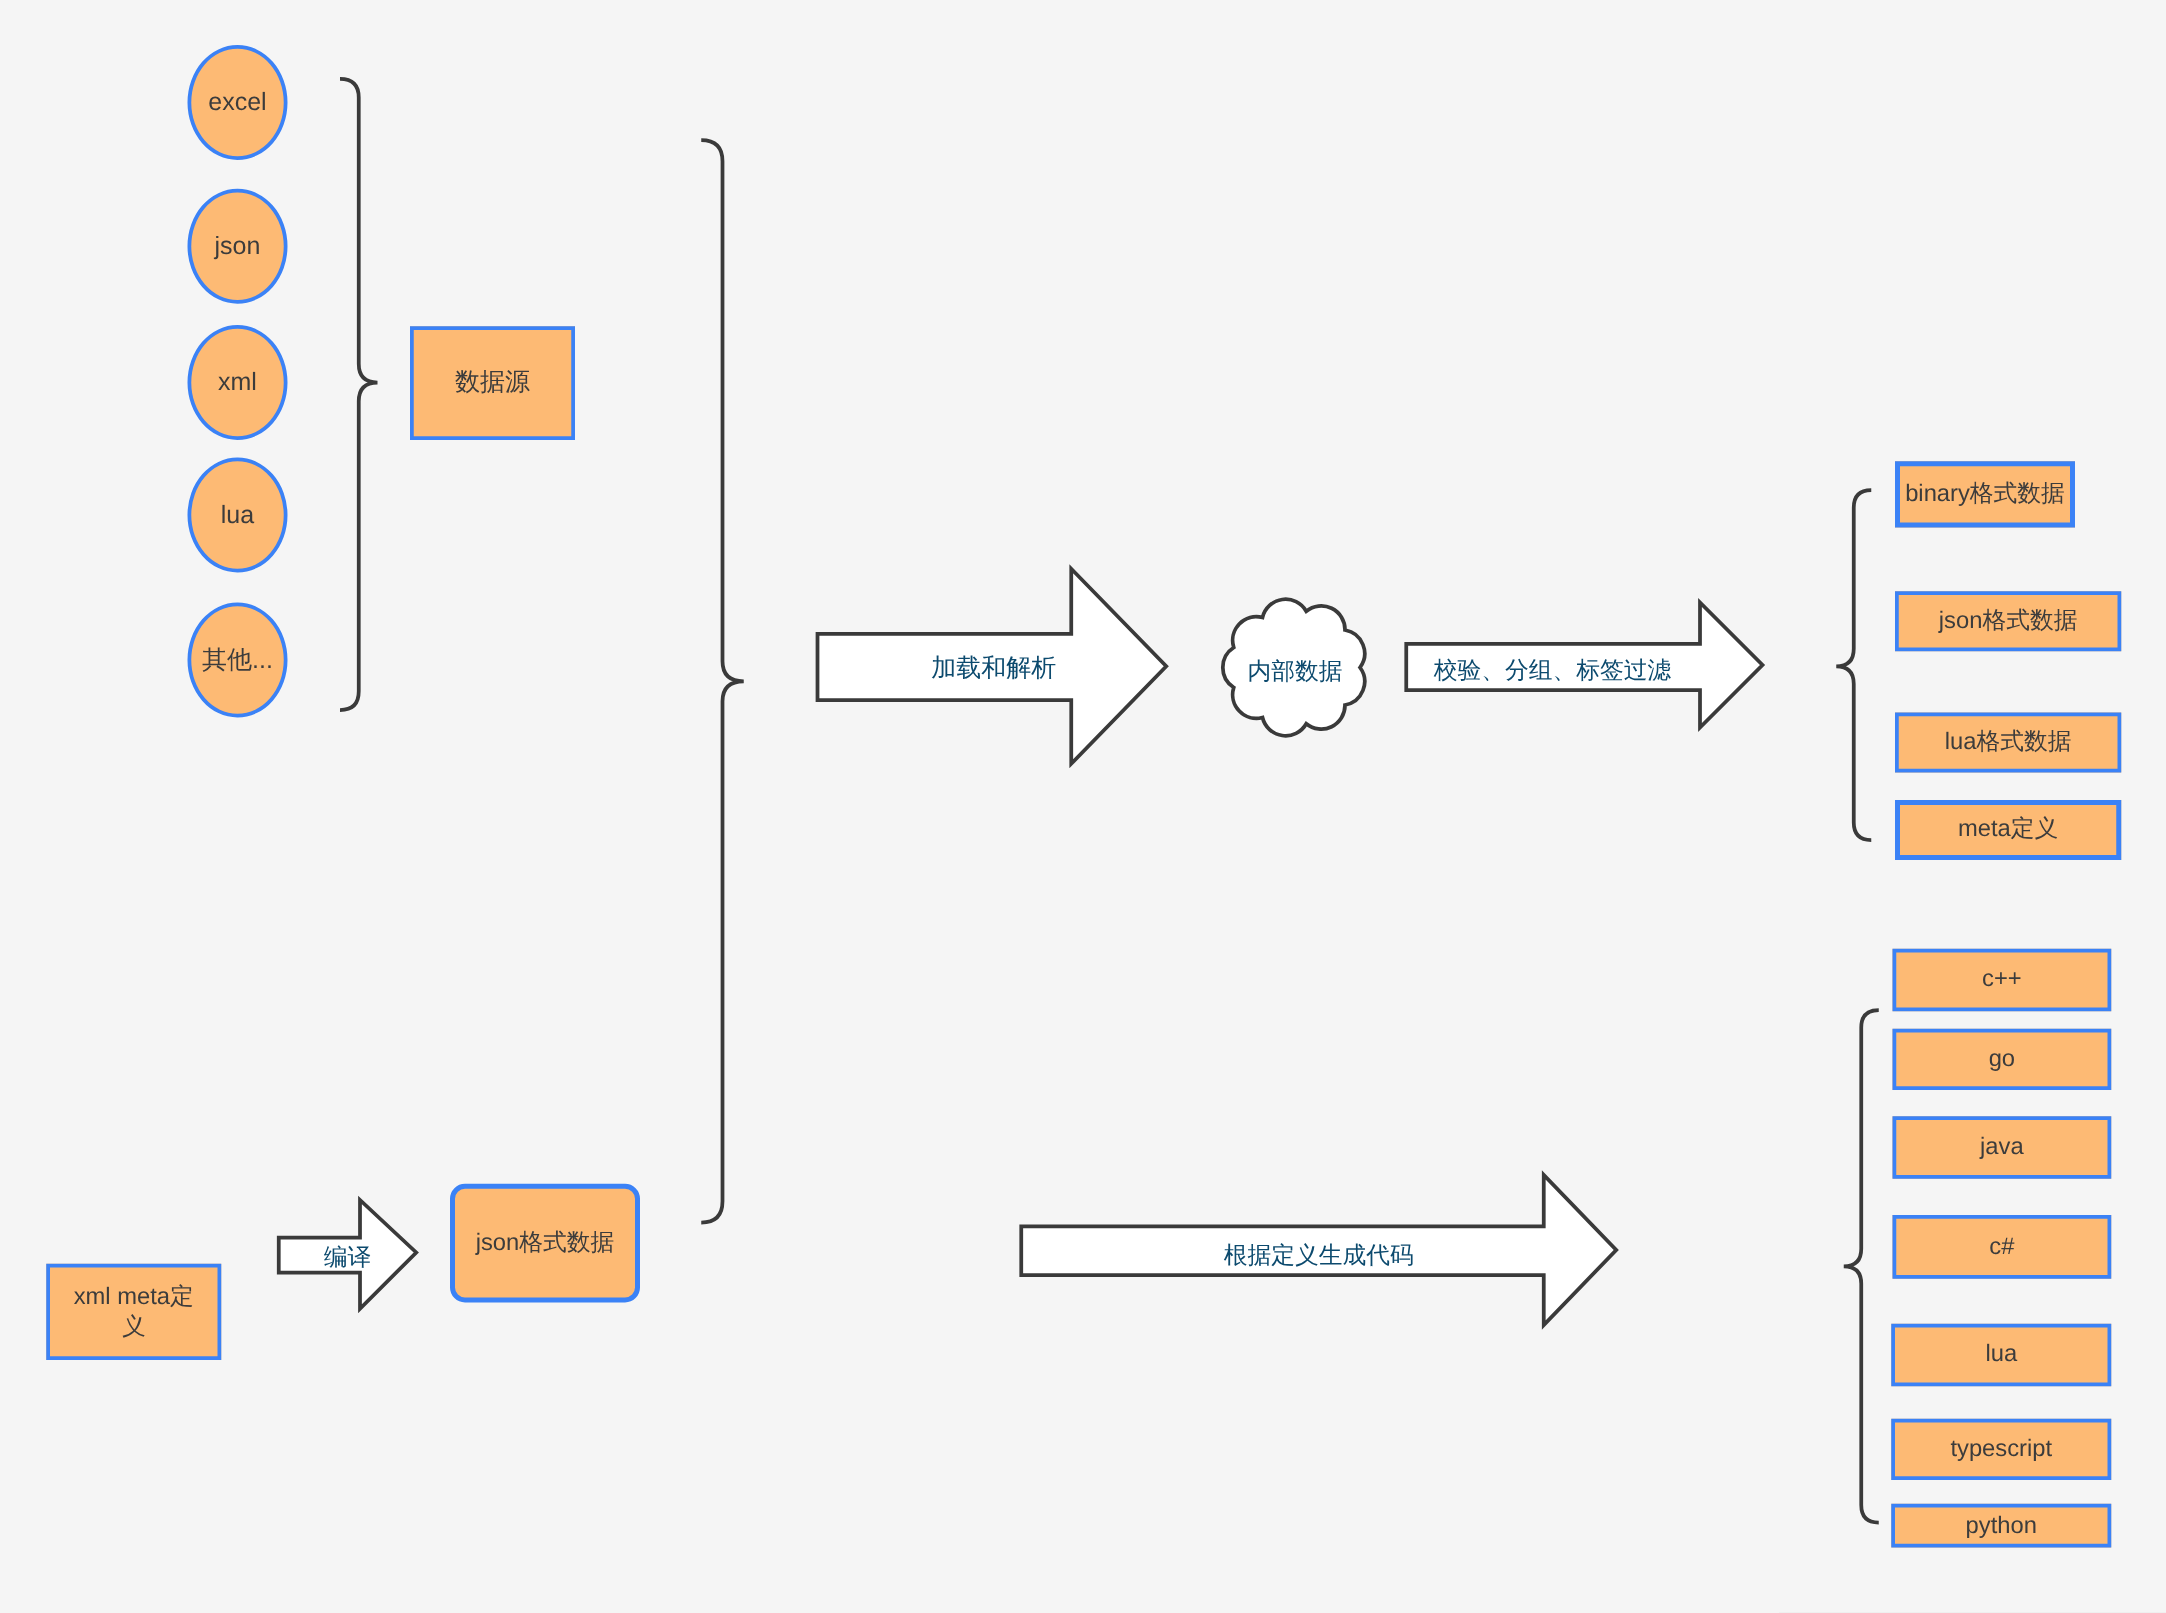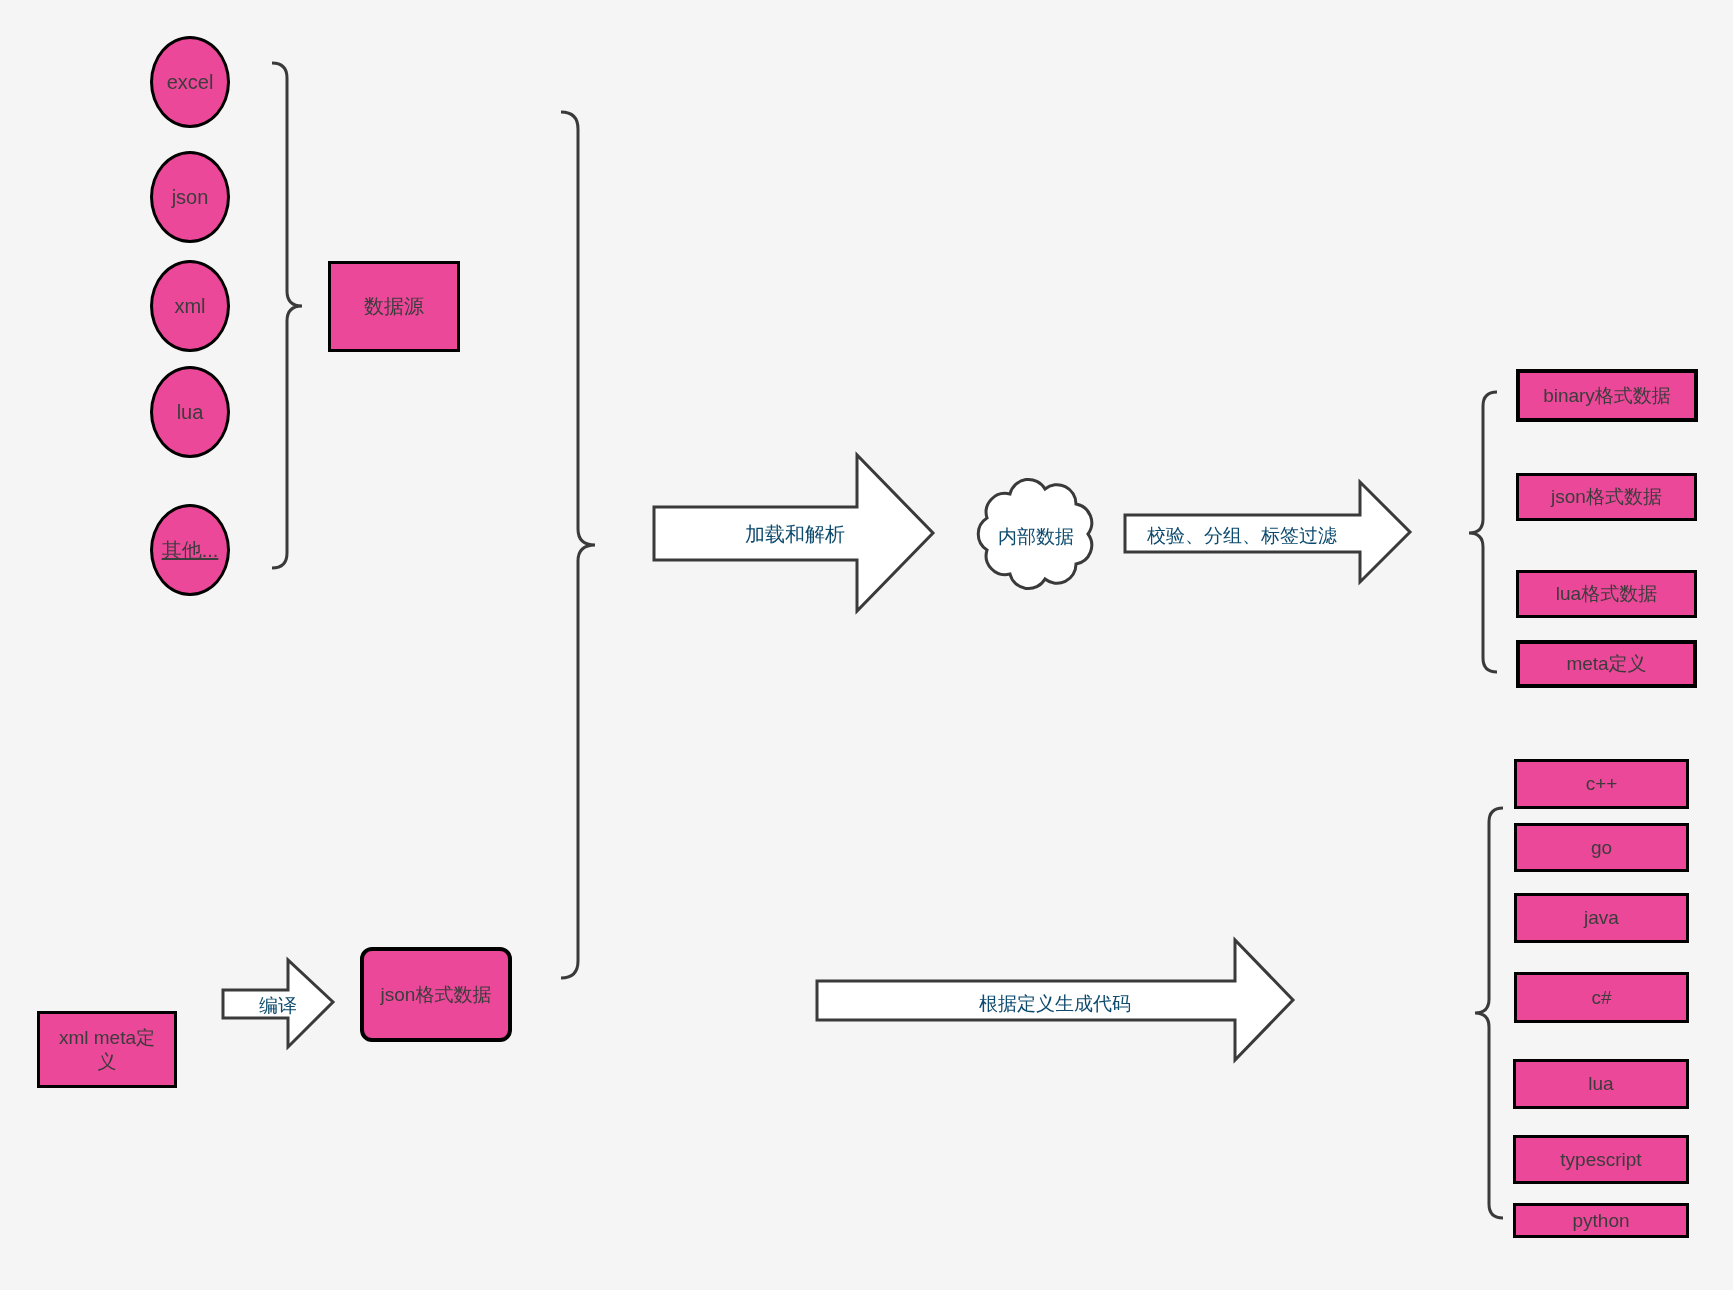--- a/index.html
+++ b/index.html
@@ -1,21 +1,21 @@
 <!DOCTYPE html>
 <html><head>
 <meta charset="utf-8">
 <style>
   html,body{margin:0;padding:0;background:#e9e9e9;}
   .canvas{
     position:relative;width:1733px;height:1290px;background:#f5f5f5;
     font-family:"Liberation Sans","DejaVu Sans",sans-serif;color:#3c3c3c;overflow:hidden;
   }
   .shapes{position:absolute;left:0;top:0;width:1733px;height:1290px;}
-  .node{position:absolute;box-sizing:border-box;background:#ec4899;border:3px solid #000000;
+  .node{position:absolute;box-sizing:border-box;background:#fdba74;border:3px solid #3b82f6;
         display:flex;align-items:center;justify-content:center;text-align:center;
         font-size:19px;line-height:1.25;}
   .ellipse{border-radius:50%;}
   .rounded{border-radius:12px;border-width:4px;}
   .thick{border-width:4px;}
   .flowlabel{position:absolute;text-align:center;font-size:19px;color:#0c4a6e;white-space:nowrap;}
   .big{font-size:20px;}
 </style>
 </head>
 <body>
@@ -44,36 +44,36 @@
   </div>
   <div class="node ellipse big" style="left:150px;top:151px;width:80px;height:92px;">
     <span>json</span>
   </div>
   <div class="node ellipse big" style="left:150px;top:260px;width:80px;height:92px;">
     <span>xml</span>
   </div>
   <div class="node ellipse big" style="left:150px;top:366px;width:80px;height:92px;">
     <span>lua</span>
   </div>
-  <div class="node ellipse big" style="left:150px;top:504px;width:80px;height:92px;text-decoration:underline;">
+  <div class="node ellipse big" style="left:150px;top:482px;width:80px;height:92px;">
     <span>其他...</span>
   </div>
 
   <div class="node big" style="left:328px;top:261px;width:132px;height:91px;">
     <span>数据源</span>
   </div>
 
   <div class="flowlabel big" style="left:695px;top:521px;width:200px;">加载和解析</div>
   <div class="flowlabel" style="left:1127px;top:523px;width:230px;">校验、分组、标签过滤</div>
   <div class="flowlabel" style="left:950px;top:991px;width:210px;">根据定义生成代码</div>
   <div class="flowlabel" style="left:238px;top:993px;width:80px;">编译</div>
 
   <div class="flowlabel" style="left:986px;top:524px;width:100px;">内部数据</div>
 
-  <div class="node thick" style="left:1516px;top:369px;width:182px;height:53px;">
+  <div class="node thick" style="left:1516px;top:369px;width:144px;height:53px;">
     <span>binary格式数据</span>
   </div>
   <div class="node" style="left:1516px;top:473px;width:181px;height:48px;">
     <span>json格式数据</span>
   </div>
   <div class="node" style="left:1516px;top:570px;width:181px;height:48px;">
     <span>lua格式数据</span>
   </div>
   <div class="node thick" style="left:1516px;top:640px;width:181px;height:48px;">
     <span>meta定义</span>

